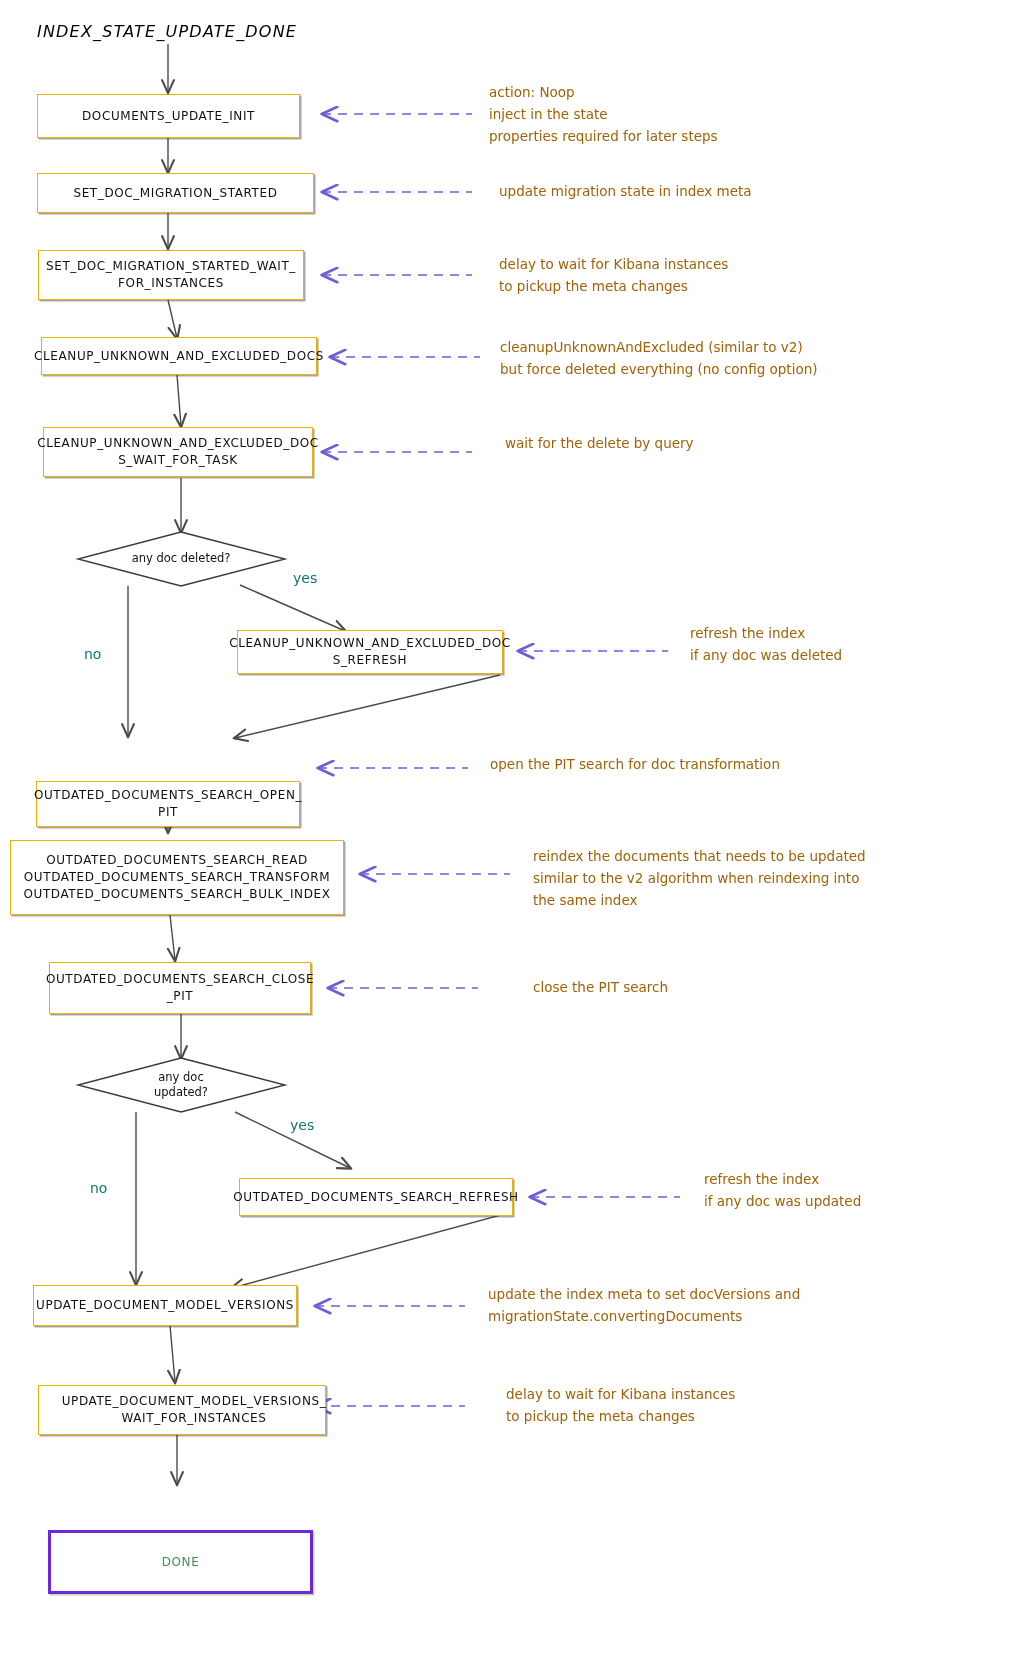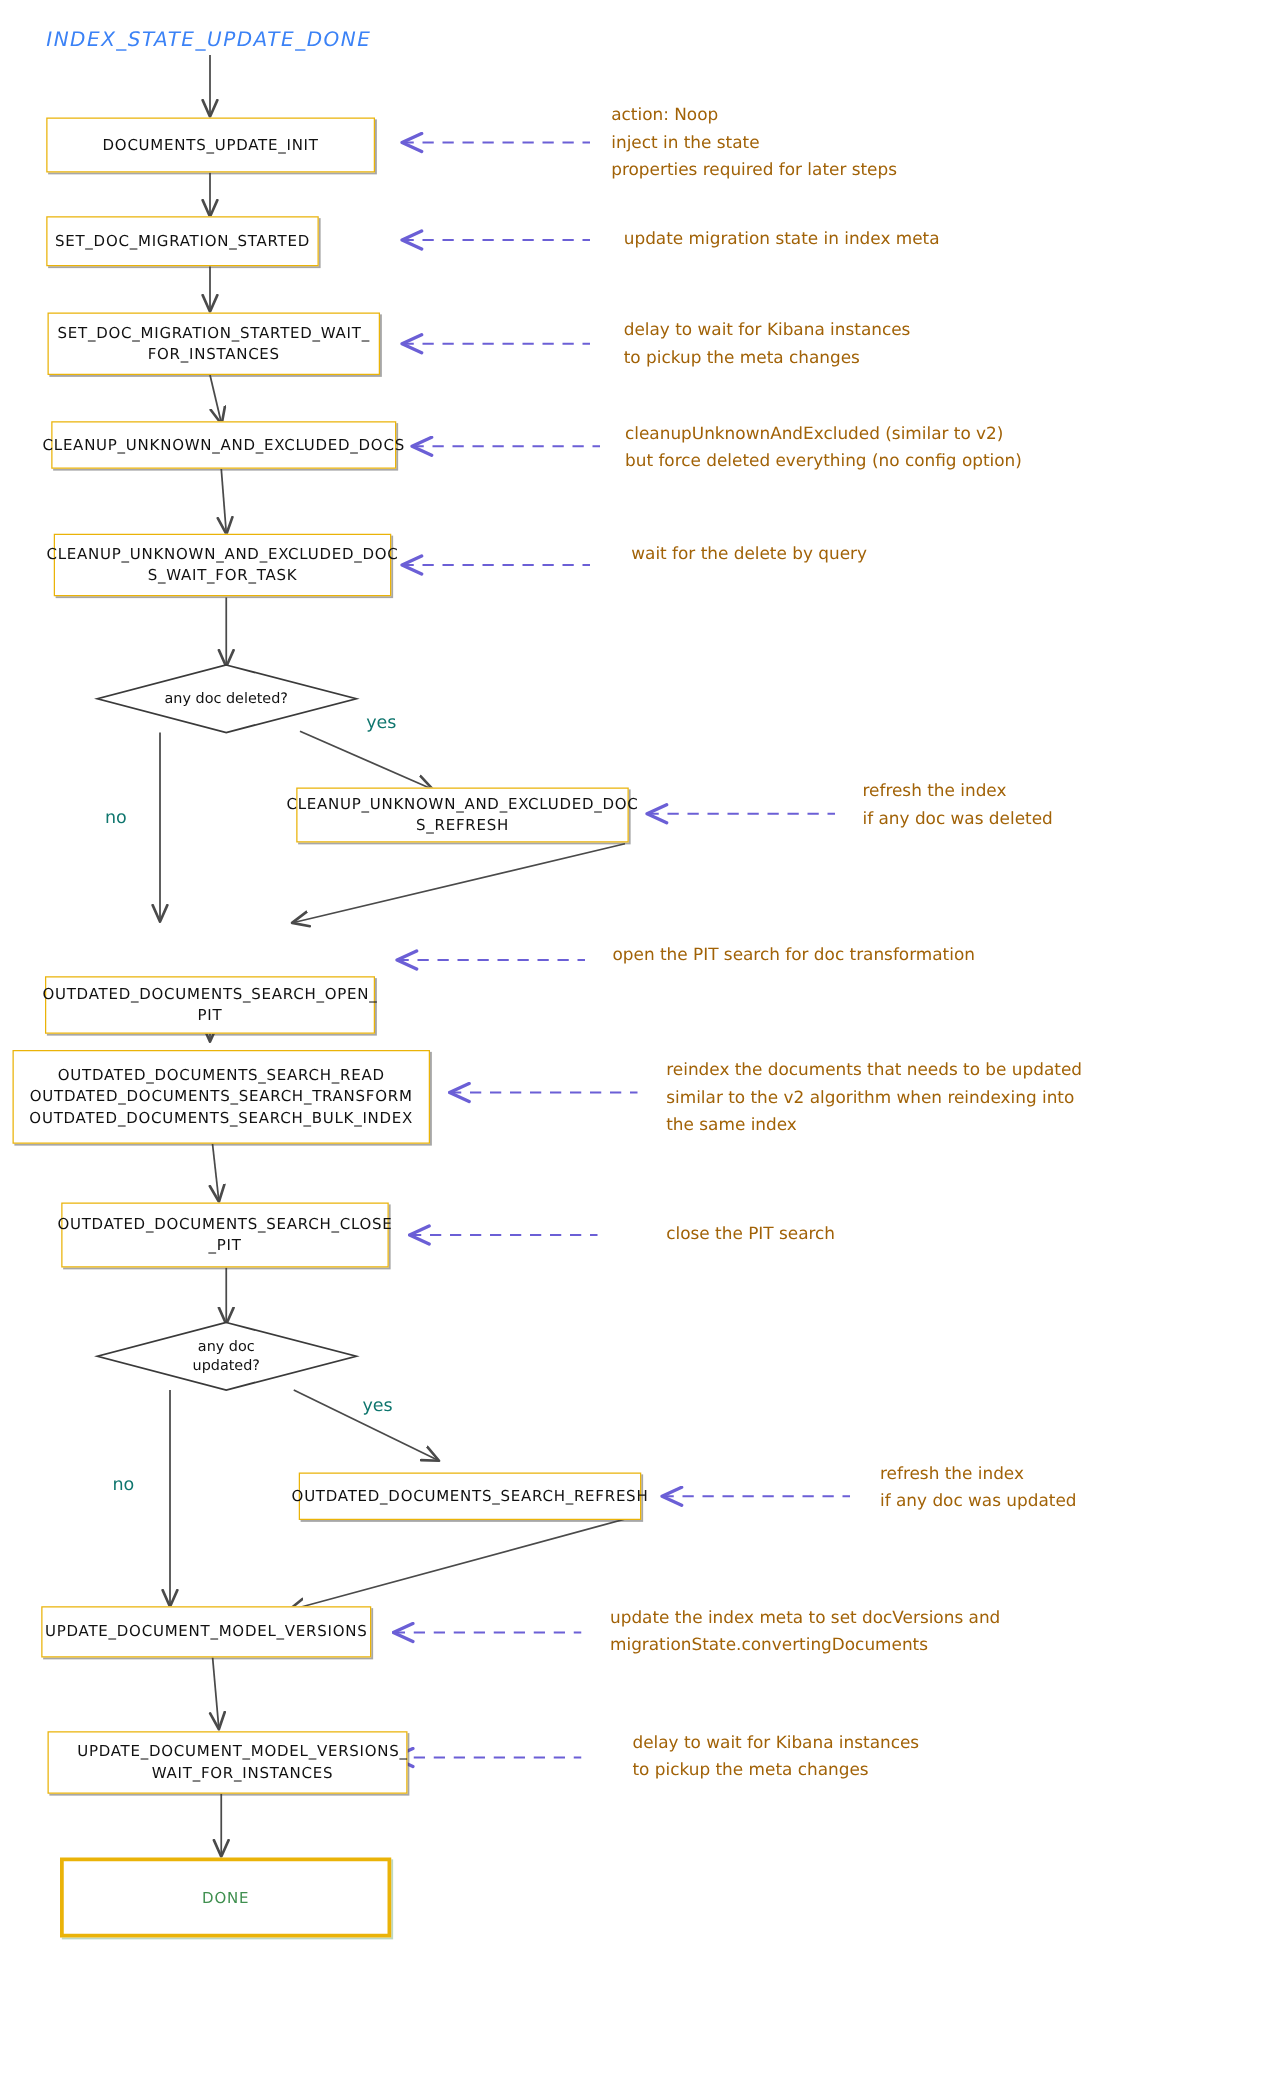--- a/index.html
+++ b/index.html
@@ -37,41 +37,42 @@
     font-family: "DejaVu Sans", sans-serif;
     font-size: 12px;
     letter-spacing: 0.6px;
     color: #111111;
     line-height: 17px;
     box-shadow: 1.5px 1.5px 0 rgba(60,60,60,0.45);
     white-space: pre-line;
     padding: 2px 4px;
   }
   .node.terminal {
-    border: 3px solid #eab308;
+    border: 3px solid #6d28d9;
     color: #3f8f4f;
     box-shadow: 1.5px 1.5px 0 rgba(63,143,79,0.35);
     font-size: 12px;
+    margin-top: 44px;
   }
   .diamond-label {
     position: absolute;
     text-align: center;
     font-family: "DejaVu Sans", sans-serif;
     font-size: 11.5px;
     color: #111111;
     line-height: 15px;
     white-space: pre-line;
     pointer-events: none;
   }
   .title {
     position: absolute;
     font-family: "DejaVu Sans", sans-serif;
     font-size: 16px;
     letter-spacing: 1.2px;
-    color: #3b82f6;
+    color: #000000;
     font-style: italic;
     white-space: nowrap;
   }
   .edge-label {
     position: absolute;
     font-family: "DejaVu Sans", sans-serif;
     font-size: 14px;
     color: #0f766e;
     white-space: nowrap;
   }
@@ -136,21 +137,21 @@
       <path d="M530,1197 L680,1197"></path>
       <path d="M315,1306 L465,1306"></path>
       <path d="M315,1406 L465,1406"></path>
     </g>
   </svg>
 
   <div class="title" style="left:37px; top:22px;">INDEX_STATE_UPDATE_DONE</div>
 
   <div class="node" style="left:37px; top:94px; width:263px; height:44px;">DOCUMENTS_UPDATE_INIT</div>
 
-  <div class="node" style="left:37px; top:173px; width:218px; height:40px;">SET_DOC_MIGRATION_STARTED</div>
+  <div class="node" style="left:37px; top:173px; width:277px; height:40px;">SET_DOC_MIGRATION_STARTED</div>
 
   <div class="node" style="left:38px; top:250px; width:266px; height:50px;">SET_DOC_MIGRATION_STARTED_WAIT_
 FOR_INSTANCES</div>
 
   <div class="node" style="left:41px; top:337px; width:276px; height:38px;">CLEANUP_UNKNOWN_AND_EXCLUDED_DOCS</div>
 
   <div class="node" style="left:43px; top:427px; width:270px; height:50px;">CLEANUP_UNKNOWN_AND_EXCLUDED_DOC
 S_WAIT_FOR_TASK</div>
 
   <div class="diamond-label" style="left:91px; top:551px; width:180px;">any doc deleted?</div>

